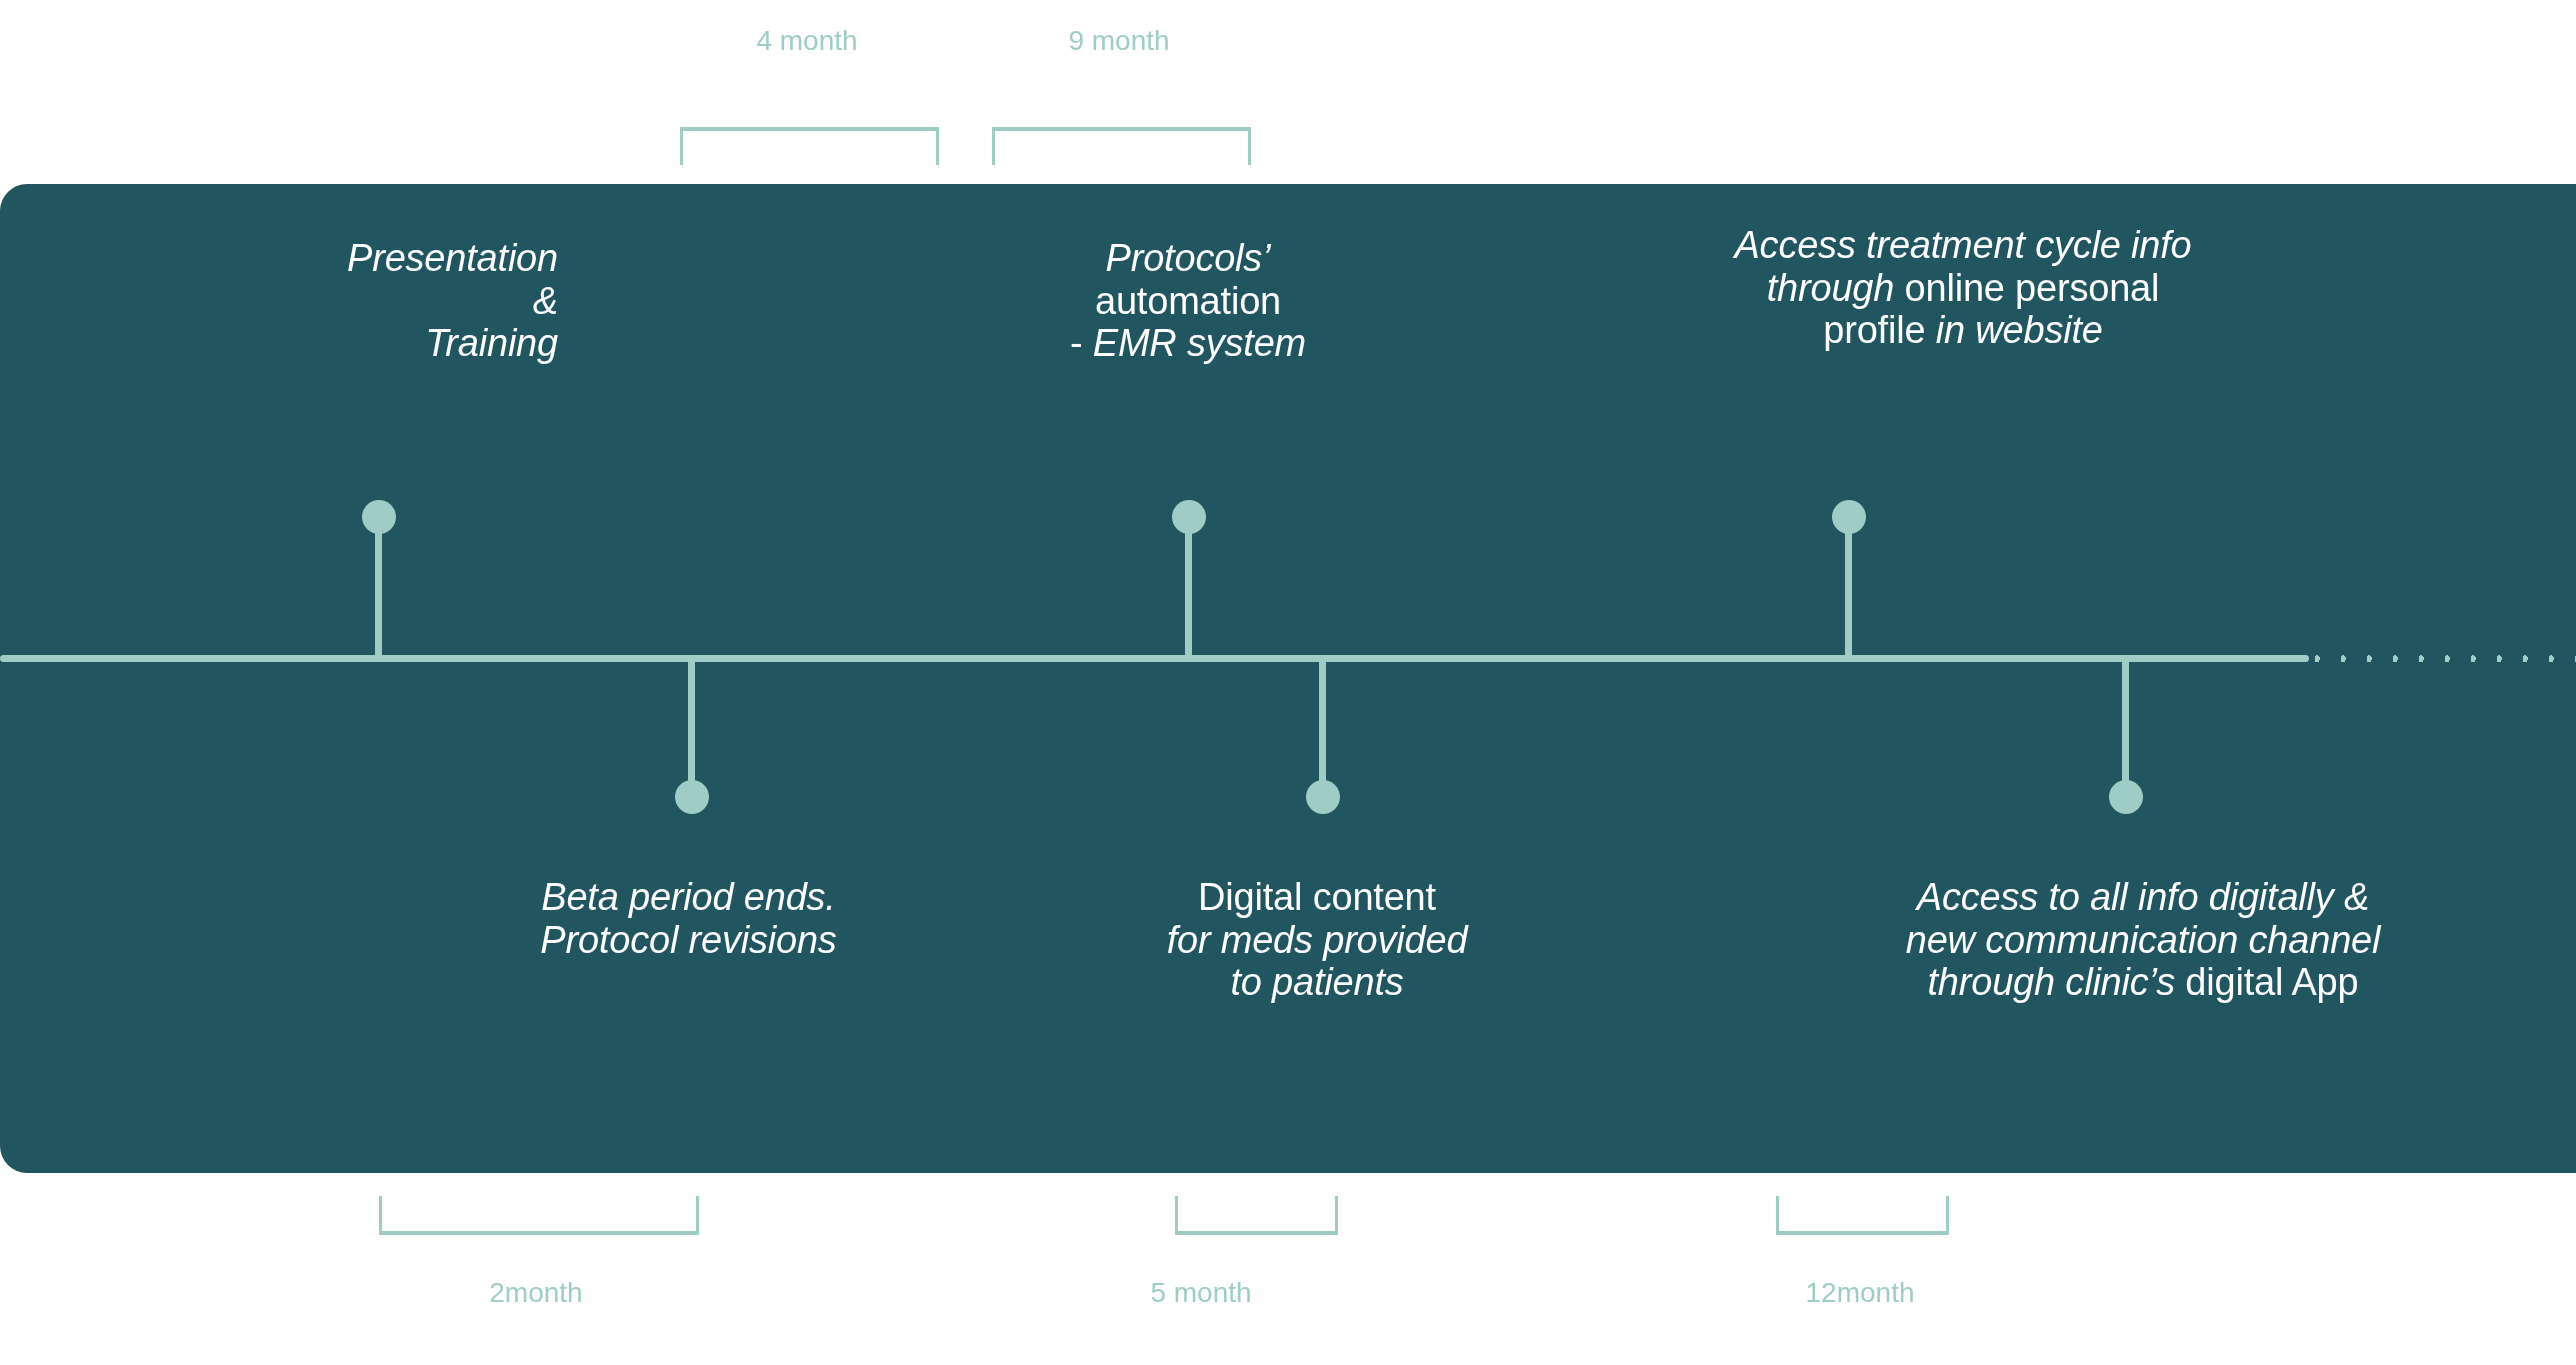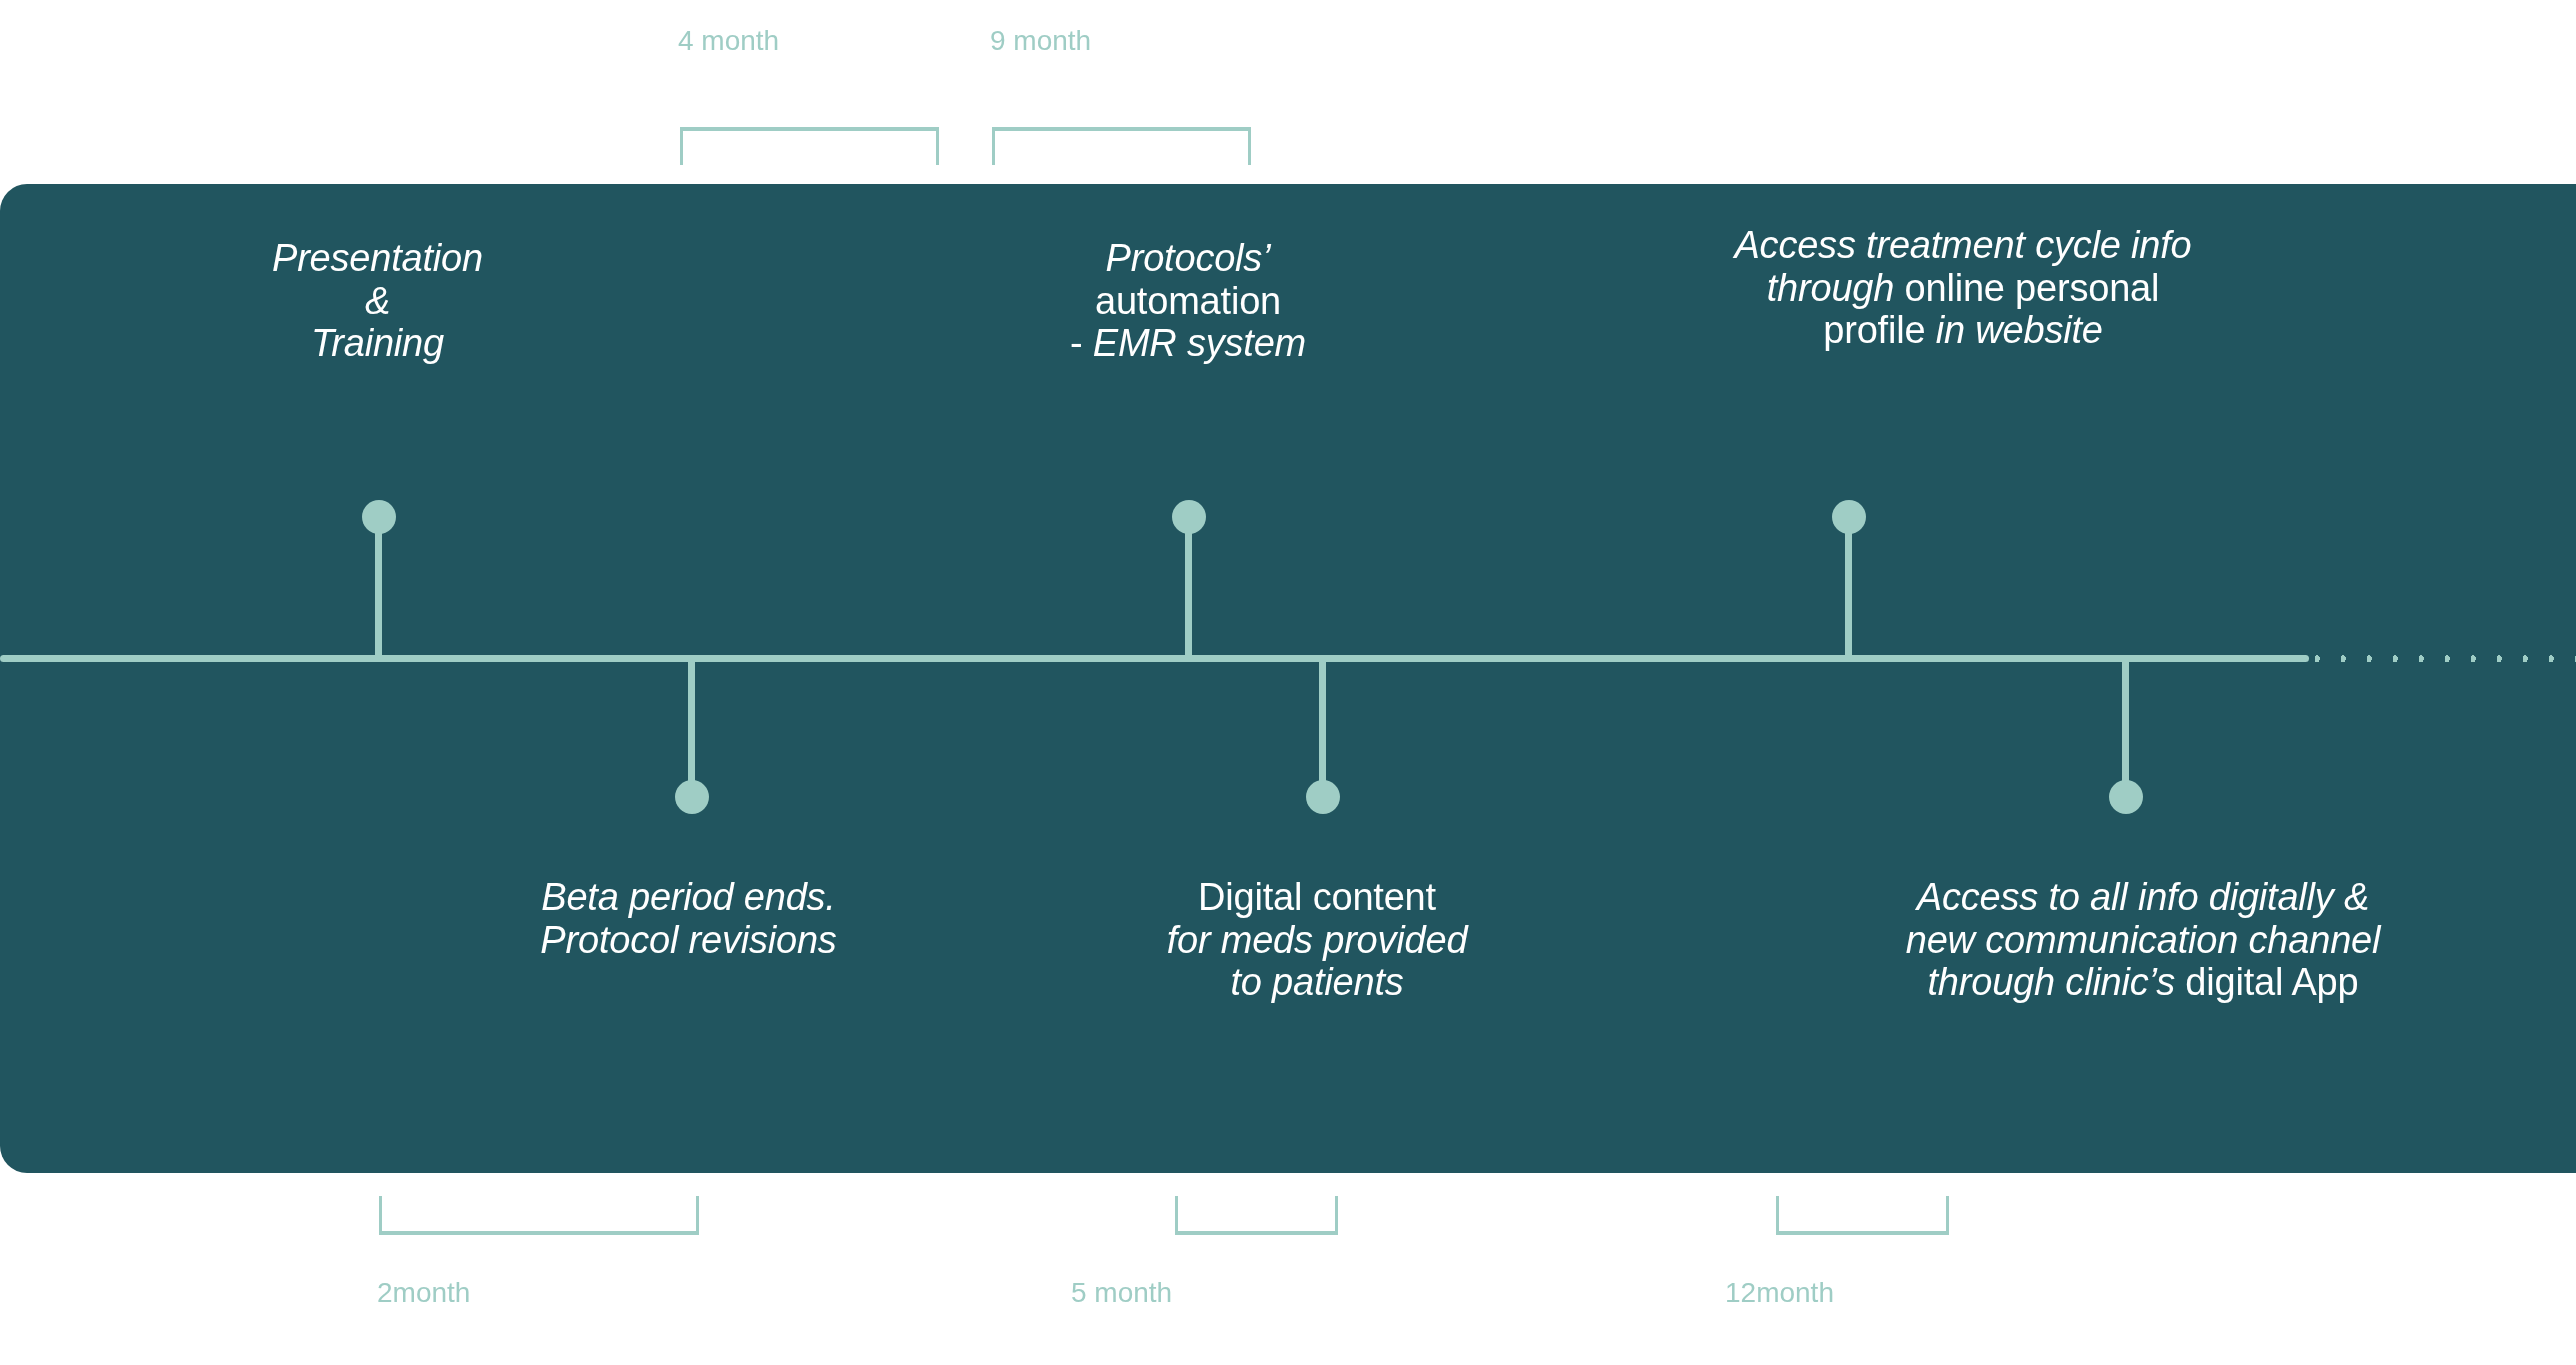--- a/index.html
+++ b/index.html
@@ -111,40 +111,41 @@
     border-top: none;
     border-bottom-width: 4.6px;
   }
 
   .bracket-label {
     position: absolute;
     color: #9fcdc5;
     font-family: "Liberation Sans", sans-serif;
     font-size: 28px;
     font-weight: 400;
+    text-align: center;
     white-space: nowrap;
   }
 </style>
 </head>
 <body>
 
 <div id="stage">
 
   <div class="bracket top" style="left:680px; top:127px; width:253px; height:34px;"></div>
   <div class="bracket-label" style="left:678px; top:25px; width:258px;">4 month</div>
 
   <div class="bracket top" style="left:992px; top:127px; width:253px; height:34px;"></div>
   <div class="bracket-label" style="left:990px; top:25px; width:258px;">9 month</div>
 
   <div class="card"></div>
 
   <div class="axis-solid"></div>
   <div class="axis-dotted"></div>
 
-  <div class="milestone-text upper" style="left:197px; top:237px; width:361px;"><span>Presentation</span><br><span>&amp;</span><br><span>Training</span></div>
+  <div class="milestone-text upper" style="left:197px; top:237px; width:361px;text-align:right;"><span>Presentation</span><br><span>&amp;</span><br><span>Training</span></div>
 
   <div class="milestone-text upper" style="left:982px; top:237px; width:412px;"><span>Protocols’</span><br><span class="b">automation</span><br><span class="b">-</span><span> EMR system</span></div>
 
   <div class="milestone-text upper" style="left:1561px; top:224px; width:804px;"><span>Access treatment cycle info</span><br><span>through </span><span class="b">online personal</span><br><span class="b">profile</span><span> in website</span></div>
 
   <div class="marker up" style="left:375px; top:517px;">
     <div class="stem" style="height:142px;"></div>
     <div class="dot"></div>
   </div>
 

